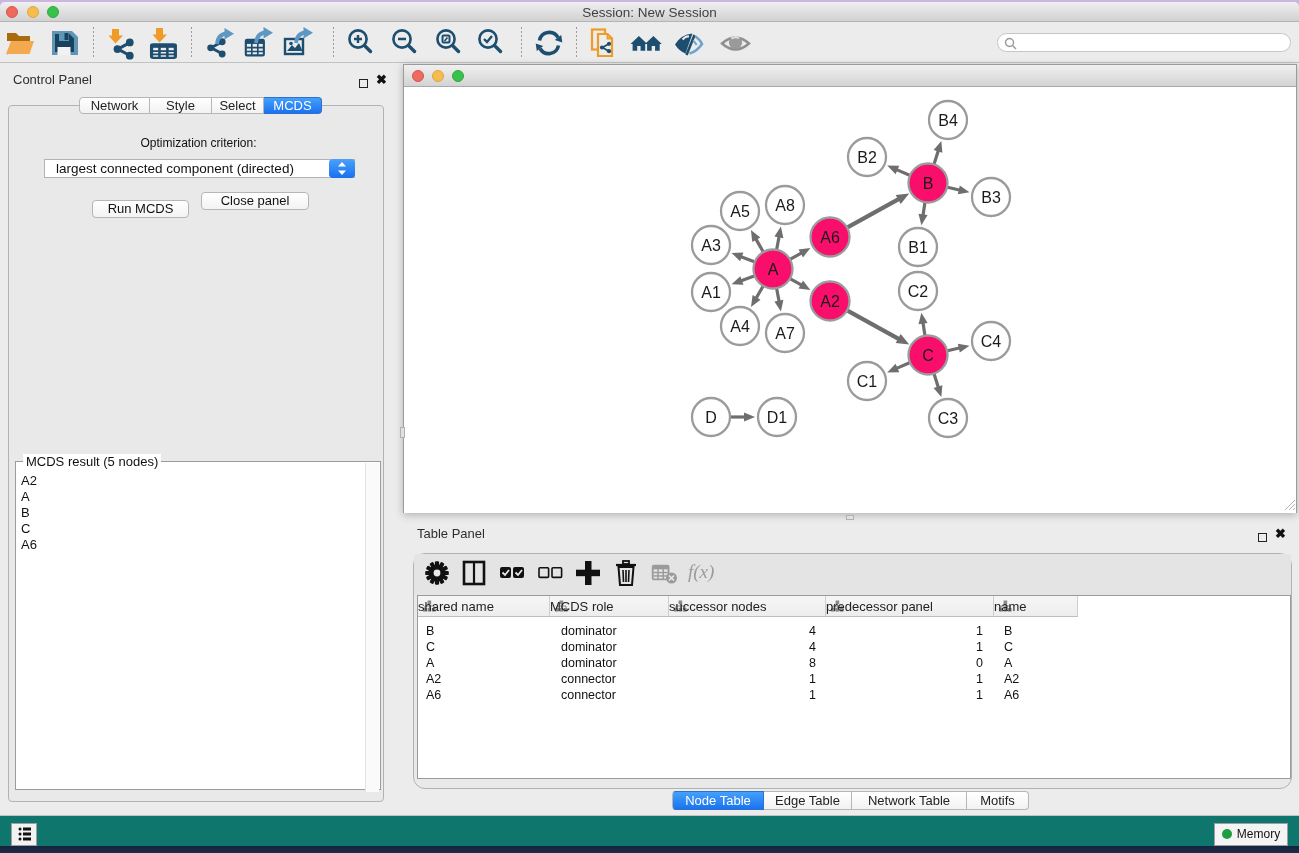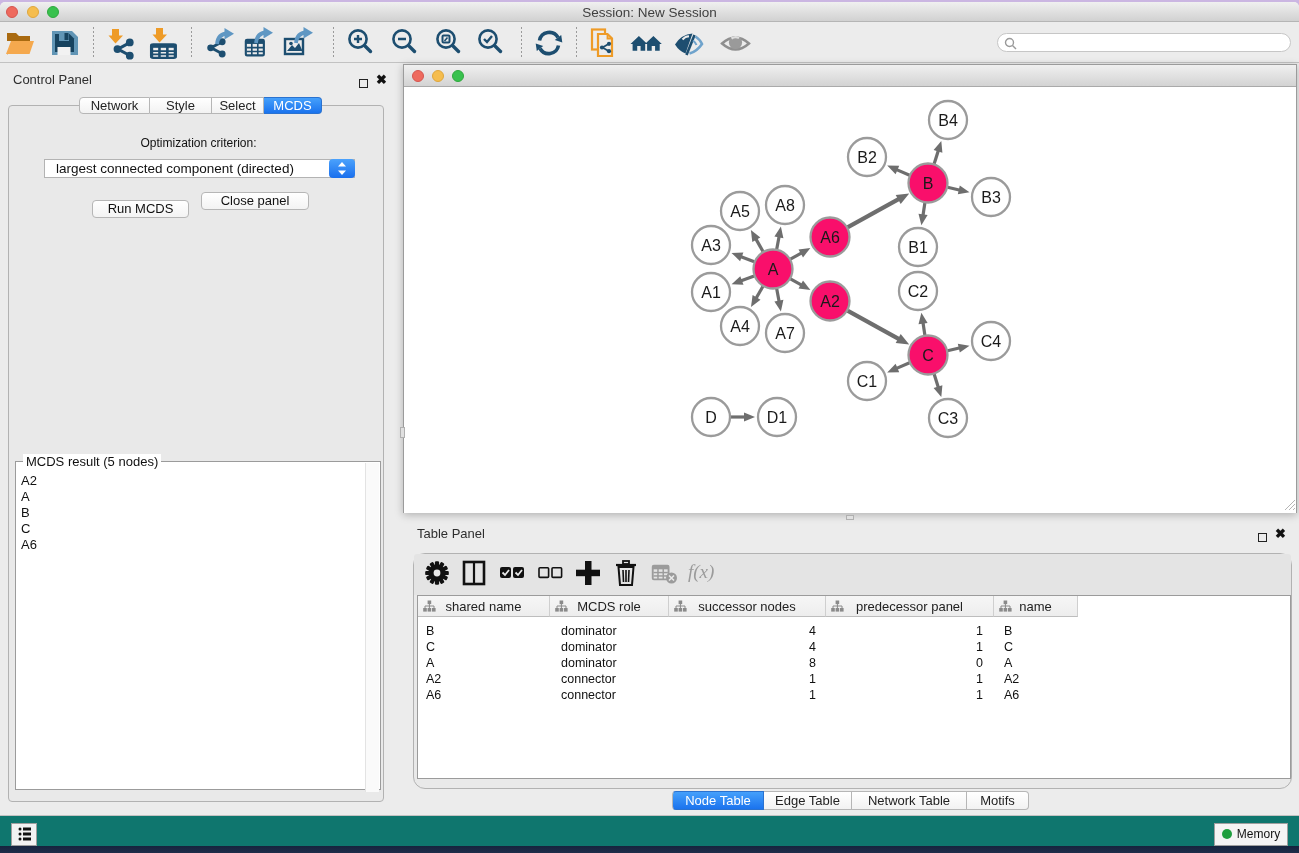--- a/index.html
+++ b/index.html
@@ -40,21 +40,21 @@
 #nwTitle{position:absolute;left:0;top:0;width:892px;height:22px;background:linear-gradient(#f0f0f0,#d3d3d3);border-bottom:1px solid #aaa}
 #nwTitle .t{position:absolute;left:0;right:0;top:4px;text-align:center;font-size:13px;color:#333}
 #canvas{position:absolute;left:0;top:22px;width:892px;height:426px;background:#fff}
 
 
 #tpTitle{position:absolute;left:417px;top:524px;font-size:13px;color:#2e2e2e}
 #tpPane{position:absolute;left:413px;top:551px;width:879px;height:236px;border:1px solid #b2b2b2;border-radius:12px;background:#e9e9e9}
 #tpToolbar{position:absolute;left:0;top:0;width:877px;height:41px;background:#e4e4e4;border-radius:3px 3px 0 0}
 #tbl{position:absolute;left:3px;top:41px;width:874px;height:184px;background:#fff;border:1px solid #9b9b9b;font-size:13px}
 .hcell{position:absolute;top:0;height:21px;background:linear-gradient(#f6f6f6,#ededed);border-right:1px solid #cfcfcf;border-bottom:1px solid #bdbdbd}
-.hcell .lab{position:absolute;left:0;right:0;top:3px;text-align:center;font-size:13px;color:#222}
+.hcell .lab{position:absolute;left:0;right:0;top:3px;font-size:13px;color:#222}
 .hic{position:absolute;left:5px;top:4px}
 .cell{position:absolute;height:16px;line-height:16px;font-size:12.5px;color:#111;white-space:nowrap}
 
 #statusbar{position:absolute;left:0;top:813px;width:1299px;height:47px;background:#0f766e;border-top:1px solid #c2c2c2}
 #memBtn{position:absolute;left:1214px;top:7px;width:74px;height:23px;background:#f4f4f4;border:1px solid #9f9f9f;font-size:12px;color:#111;line-height:21px;text-align:center}
 #listBtn{position:absolute;left:11px;top:7px;width:26px;height:23px;background:#f2f2f2;border:1px solid #9f9f9f}
 .sq{width:9px;height:9px;border:1.4px solid #222;display:inline-block}
 .x{font-size:13px;font-weight:bold;color:#111}
 </style>
 </head>

